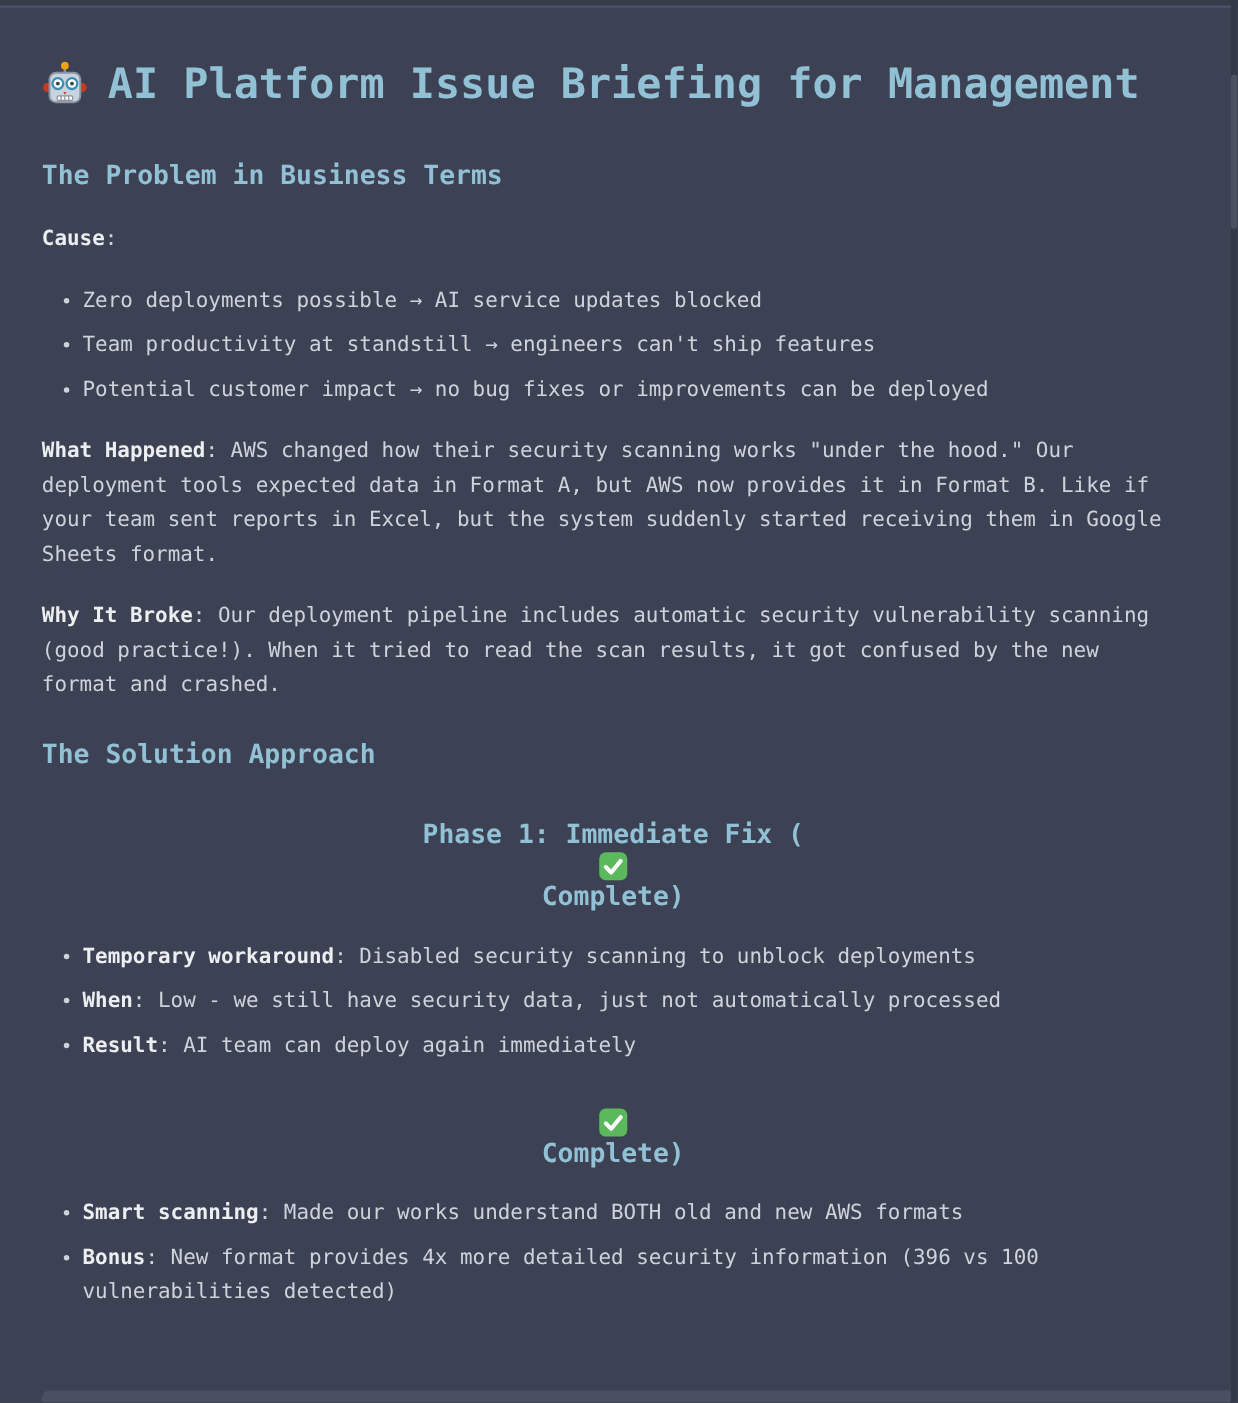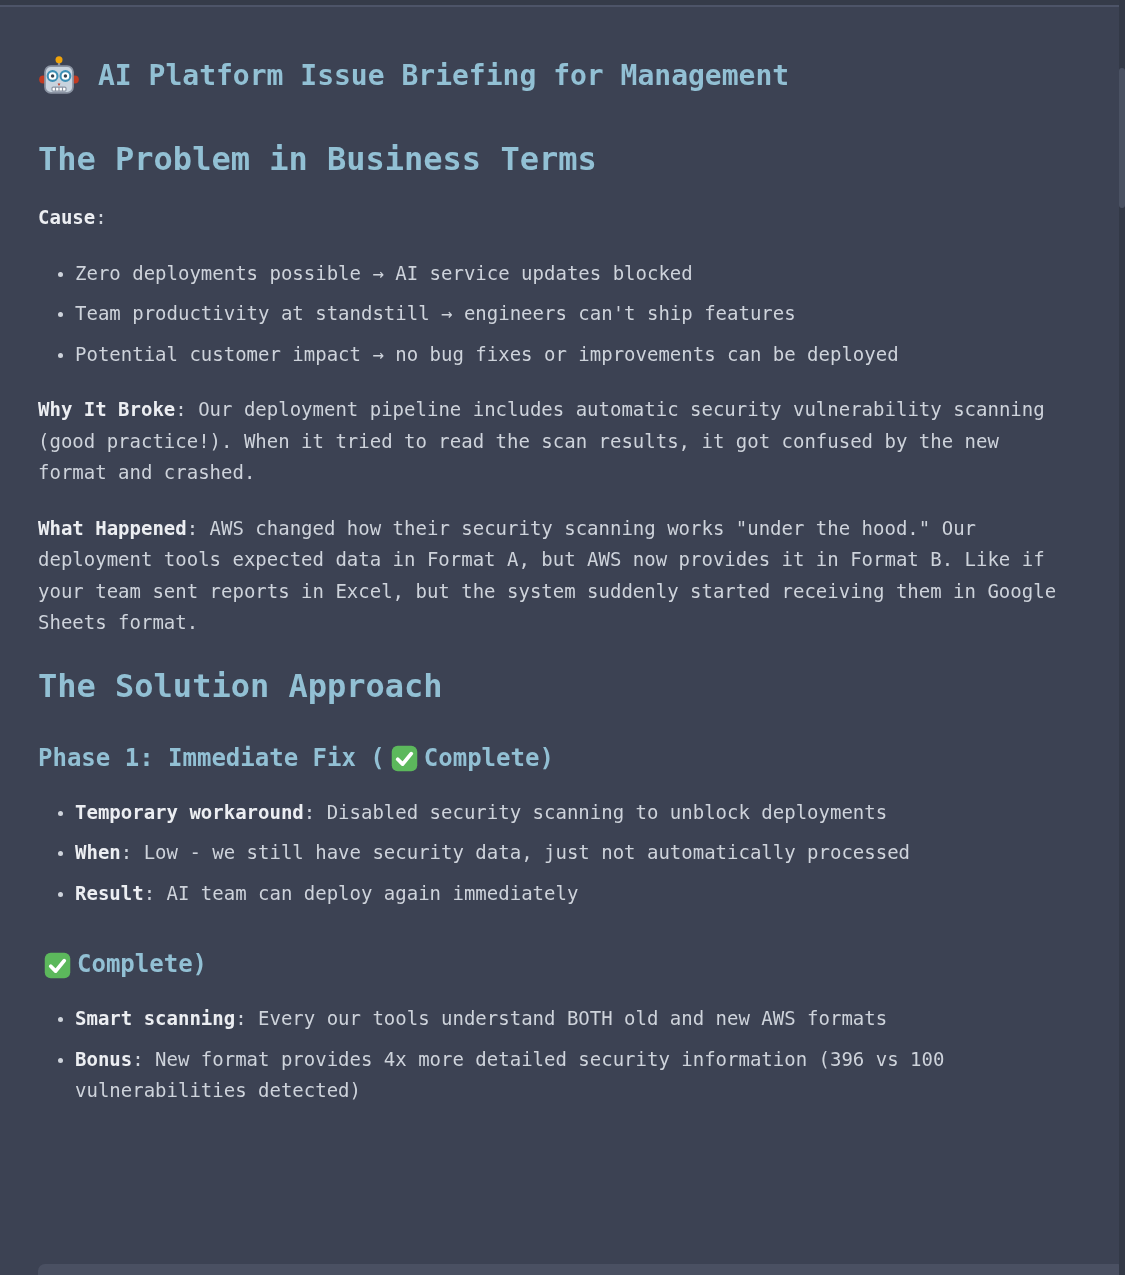--- a/index.html
+++ b/index.html
@@ -14,37 +14,38 @@
     height:5px; background:#353b49;
     border-bottom:2px solid #4d5468;
   }
   .content {
     padding:45px 48px 0 38px;
     color:#ced3db;
     font-size:19px;
     line-height:31.5px;
   }
   h1 {
-    font-size:28px; line-height:48px;
+    font-size:38px; line-height:48px;
     color:#92c0d4; font-weight:700;
     margin:0 0 42px 0;
     display:flex; align-items:center; gap:18px;
     white-space:nowrap;
   }
   h2 {
-    font-size:32px; line-height:34px;
+    font-size:24px; line-height:34px;
     color:#92c0d4; font-weight:700;
     margin:30px 0 26px 0;
   }
   h3 {
     font-size:24px; line-height:30px;
     color:#92c0d4; font-weight:700;
     margin:40px 0 24px 0;
     display:flex; align-items:center;
     white-space:nowrap;
+    flex-direction:column;
   }
   p { margin:0 0 24px 0; }
   strong, .b { color:#eceef2; font-weight:700; }
   ul { margin:14px 0 24px 0; padding-left:37px; list-style:disc; }
   li { margin-bottom:9px; }
   li::marker { color:#ced3db; font-size:16px; }
   .icon-robot { width:42px; height:42px; flex:0 0 auto; }
   .icon-check { width:27px; height:27px; flex:0 0 auto; margin:0 6px; position:relative; top:1px; }
   .scrollbar-track {
     position:absolute; top:0; right:0;
@@ -95,23 +96,23 @@
 
   <p><strong>Cause</strong><span>:</span></p>
 
   <ul>
     <li>Zero deployments possible → AI service updates blocked</li>
     <li>Team productivity at standstill → engineers can't ship features</li>
     <li>Potential customer impact → no bug fixes or improvements can be deployed</li>
   </ul>
 
 
+  <p><strong>What Happened</strong><span>: AWS changed how their security scanning works "under the hood." Our deployment tools expected data in Format A, but AWS now provides it in Format B. Like if your team sent reports in Excel, but the system suddenly started receiving them in Google Sheets format.</span></p>
+
   <p><strong>Why It Broke</strong><span>: Our deployment pipeline includes automatic security vulnerability scanning (good practice!). When it tried to read the scan results, it got confused by the new format and crashed.</span></p>
-
-  <p><strong>What Happened</strong><span>: AWS changed how their security scanning works "under the hood." Our deployment tools expected data in Format A, but AWS now provides it in Format B. Like if your team sent reports in Excel, but the system suddenly started receiving them in Google Sheets format.</span></p>
 
   <h2>The Solution Approach</h2>
 
   <h3>
     <span>Phase 1: Immediate Fix (</span>
     <svg class="icon-check" viewBox="0 0 36 36" aria-hidden="true">
       <rect x="1" y="1" width="34" height="34" rx="8" fill="#5cb85c"></rect>
       <path d="M9 19 L15.5 25.5 L27 11.5" fill="none" stroke="#ffffff" stroke-width="5" stroke-linecap="round" stroke-linejoin="round"></path>
     </svg>
     <span> Complete)</span>
@@ -125,21 +126,21 @@
 
   <h3>
     <svg class="icon-check" viewBox="0 0 36 36" aria-hidden="true">
       <rect x="1" y="1" width="34" height="34" rx="8" fill="#5cb85c"></rect>
       <path d="M9 19 L15.5 25.5 L27 11.5" fill="none" stroke="#ffffff" stroke-width="5" stroke-linecap="round" stroke-linejoin="round"></path>
     </svg>
     <span> Complete)</span>
   </h3>
 
   <ul>
-    <li><strong>Smart scanning</strong><span>: Every our tools understand BOTH old and new AWS formats</span></li>
+    <li><strong>Smart scanning</strong><span>: Made our works understand BOTH old and new AWS formats</span></li>
     <li><strong>Bonus</strong><span>: New format provides 4x more detailed security information (396 vs 100 vulnerabilities detected)</span></li>
   </ul>
 
 </div>
 
 <div class="bottom-cutoff"></div>
 
 <div class="scrollbar-track">
   <div class="scrollbar-thumb"></div>
 </div>

